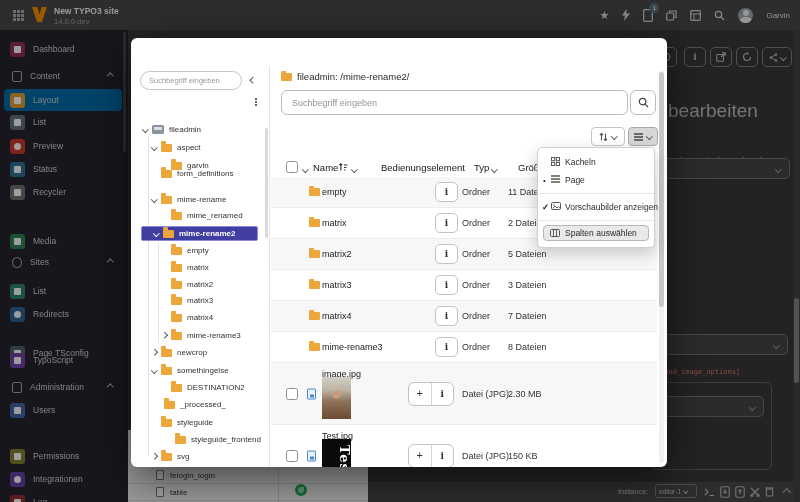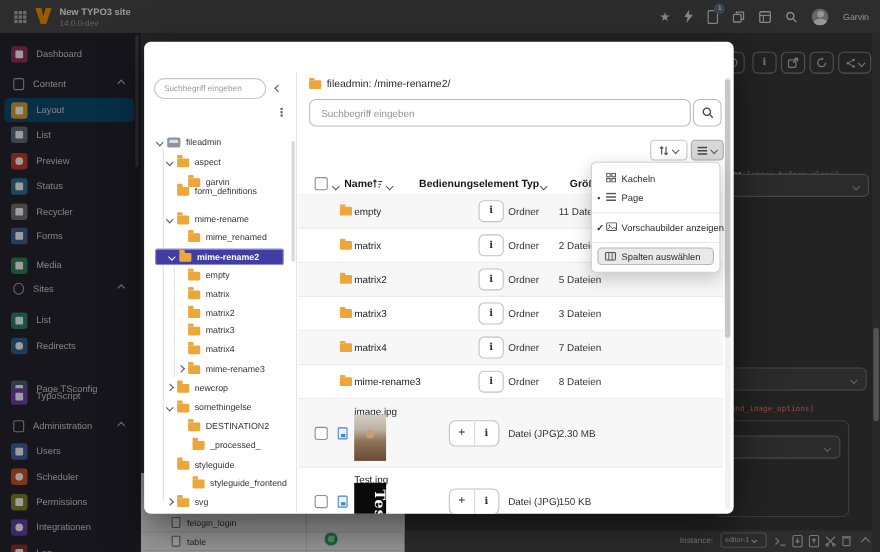--- a/index.html
+++ b/index.html
@@ -24,21 +24,21 @@
   .tb-ic{color:#cfcfcf;display:flex;align-items:center}
   .tb-badge{position:absolute;top:-6px;right:-6px;width:10px;height:10px;border-radius:50%;background:#5b6d78;color:#fff;font-size:6px;display:flex;align-items:center;justify-content:center}
   .tb-avatar{width:15px;height:15px;border-radius:50%;background:#9aa0a6;position:relative;overflow:hidden}
   .tb-avatar::before{content:"";position:absolute;left:4.5px;top:2.5px;width:6px;height:6px;border-radius:50%;background:#e9e9e9}
   .tb-avatar::after{content:"";position:absolute;left:1.5px;top:9px;width:12px;height:7px;border-radius:50%;background:#e9e9e9}
   .tb-name{font-size:8px;color:#e0e0e0}
   
   .sidebar{position:absolute;left:0;top:30px;width:128px;height:472px;background:#23232b;z-index:1}
   .sb-scroll{position:absolute;left:123px;top:2px;width:3px;height:120px;background:#42424c;border-radius:2px}
   .sbitem{position:absolute;left:4px;width:118px;height:22px;display:flex;align-items:center;border-radius:4px}
-  .sbitem.active{background:#0c4a6e}
+  .sbitem.active{background:#0369a1}
   .mico{width:15px;height:15px;border-radius:3px;margin-left:6px;display:flex;flex:none}
   .mico::after{content:"";margin:auto;width:7px;height:7px;background:rgba(255,255,255,.92);border-radius:1px}
   .mico.round::after{border-radius:50%}
   .sblabel{margin-left:8px;font-size:8.5px;color:#c9c9c9;white-space:nowrap}
   .gico{width:10px;height:11px;border:1px solid #a0a0a0;border-radius:2px;margin-left:8px;flex:none}
   .gchev{position:absolute;right:10px;top:9px}
   
   .bg-text{color:#b4b4b4}
   .bbtn{position:absolute;height:20px;border:1px solid #7c7c7c;border-radius:5px;display:flex;align-items:center;justify-content:center;gap:3px;color:#b5b5b5;background:transparent}
   .bsel{position:absolute;height:21px;border:1px solid #6f6f6f;border-radius:5px;background:#424242}
@@ -79,21 +79,21 @@
   .storage::after{content:"";position:absolute;left:2px;top:2px;width:8px;height:2.5px;background:#d8dee5}
   .tscroll{position:absolute;left:134px;top:90px;width:3px;height:110px;background:#d9d9d9;border-radius:2px}
   
   .m-crumb{position:absolute;left:166px;top:33px;font-size:9.5px;color:#2a2a2a}
   .m-crumb-fol{position:absolute;left:150px;top:35px}
   .m-search{position:absolute;left:150px;top:52px;width:347px;height:25px;border:1px solid #bdbdbd;border-radius:6px;font-size:9px;color:#444;padding:0 10px;outline:none;font-family:"Liberation Sans",sans-serif}
   .m-search::placeholder{color:#949494}
   .m-searchbtn{position:absolute;left:499px;top:52px;width:26px;height:25px;border:1px solid #bdbdbd;border-radius:6px;display:flex;align-items:center;justify-content:center;background:#fff}
   .m-sortbtn{position:absolute;left:460px;top:89px;width:34px;height:19px;border:1px solid #c5c5c5;border-radius:4px;display:flex;align-items:center;justify-content:center;gap:4px;background:#fff}
   .m-viewbtn{position:absolute;left:497px;top:89px;width:30px;height:19px;border:1px solid #a8a8a8;border-radius:4px;display:flex;align-items:center;justify-content:center;gap:4px;background:#d7d7d7}
-  .hcell{position:absolute;top:124px;font-size:9.5px;font-weight:bold;color:#151515}
+  .hcell{position:absolute;top:124px;font-size:9.5px;font-weight:normal;color:#151515}
   .hchev{position:absolute;top:129px}
   .cb{position:absolute;width:12px;height:12px;border:1px solid #8f8f8f;border-radius:2.5px;background:#fff}
   .lr{position:absolute;left:140px;width:386px;border-bottom:1px solid #ececec}
   .lr.odd{background:#f7f7f7}
   .vc{top:50%;transform:translateY(-50%)}
   .ri{position:absolute;left:38px}
   .rn{position:absolute;left:51px;font-size:9px;color:#222}
   .rb{position:absolute;left:164px;width:23px;height:20px;border:1px solid #c2c2c2;border-radius:5px;display:flex;align-items:center;justify-content:center;background:#fff}
   .iglyph{font-family:"DejaVu Serif",serif;font-weight:bold;font-size:9px;color:#333}
   .rt{position:absolute;left:191px;font-size:9px;color:#333}
@@ -193,24 +193,20 @@
         <span class="sblabel">Preview</span>
       </div>
     <div class="sbitem" style="top:128px">
         <span class="mico" style="background:#2e6e8e"></span>
         <span class="sblabel">Status</span>
       </div>
     <div class="sbitem" style="top:151px">
         <span class="mico" style="background:#6d6d6d"></span>
         <span class="sblabel">Recycler</span>
       </div>
-    <div class="sbitem" style="top:173px">
-        <span class="mico" style="background:#3f5e8c"></span>
-        <span class="sblabel">Forms</span>
-      </div>
     <div class="sbitem" style="top:200px">
         <span class="mico" style="background:#2e7d4f"></span>
         <span class="sblabel">Media</span>
       </div>
     <div class="sbitem" style="top:221px">
         <span class="gico" style="border-radius:50%"></span>
         <span class="sblabel">Sites</span>
         <span class="chev u lt gchev"></span>
       </div>
     <div class="sbitem" style="top:250px">
@@ -230,24 +226,20 @@
         <span class="sblabel">TypoScript</span>
       </div>
     <div class="sbitem" style="top:346px">
         <span class="gico"></span>
         <span class="sblabel">Administration</span>
         <span class="chev u lt gchev"></span>
       </div>
     <div class="sbitem" style="top:369px">
         <span class="mico" style="background:#3f5e9e"></span>
         <span class="sblabel">Users</span>
-      </div>
-    <div class="sbitem" style="top:392px">
-        <span class="mico round" style="background:#c0522b"></span>
-        <span class="sblabel">Scheduler</span>
       </div>
     <div class="sbitem" style="top:415px">
         <span class="mico" style="background:#7d7d2e"></span>
         <span class="sblabel">Permissions</span>
       </div>
     <div class="sbitem" style="top:438px">
         <span class="mico round" style="background:#5e3f9e"></span>
         <span class="sblabel">Integrationen</span>
       </div>
     <div class="sbitem" style="top:461px">
@@ -279,20 +271,21 @@
     </div>
   <div class="bbtn" style="left:762px;top:47px;width:30px">
       <svg width="9" height="9" viewBox="0 0 9 9">
         <circle cx="7" cy="1.5" r="1.2" fill="#b5b5b5"></circle>
         <circle cx="1.8" cy="4.5" r="1.2" fill="#b5b5b5"></circle>
         <circle cx="7" cy="7.5" r="1.2" fill="#b5b5b5"></circle>
         <path d="M7 1.5 L1.8 4.5 L7 7.5" fill="none" stroke="#b5b5b5" stroke-width="0.9"></path>
       </svg>
       <span class="chev lt"></span>
     </div>
+  <div class="abs bg-text" style="left:668px;top:100px;font-size:19px">bearbeiten</div>
   <div class="abs nowrap" style="left:666px;top:148px">
     <span style="font-size:8px;font-weight:bold;color:#cfcfcf">or</span>
     <span class="bmono">[space_before_class]</span>
   </div>
   <div class="bsel" style="left:648px;top:158px;width:142px">
       <span class="chev"></span>
     </div>
   <div class="bsel" style="left:648px;top:334px;width:140px">
       <span class="chev"></span>
     </div>
@@ -459,21 +452,21 @@
           <span class="chev"></span>
         </span>
         <span class="fol"></span>
         <span class="lab">somethingelse</span>
       </div>
     <div class="tn" style="top:342px;left:31px">
         <span class="cs"></span>
         <span class="fol"></span>
         <span class="lab">DESTINATION2</span>
       </div>
-    <div class="tn" style="top:359px;left:35px">
+    <div class="tn" style="top:359px;left:24px">
         <span class="cs"></span>
         <span class="fol"></span>
         <span class="lab">_processed_</span>
       </div>
     <div class="tn" style="top:377px;left:21px">
         <span class="cs"></span>
         <span class="fol"></span>
         <span class="lab">styleguide</span>
       </div>
     <div class="tn" style="top:394px;left:35px">

